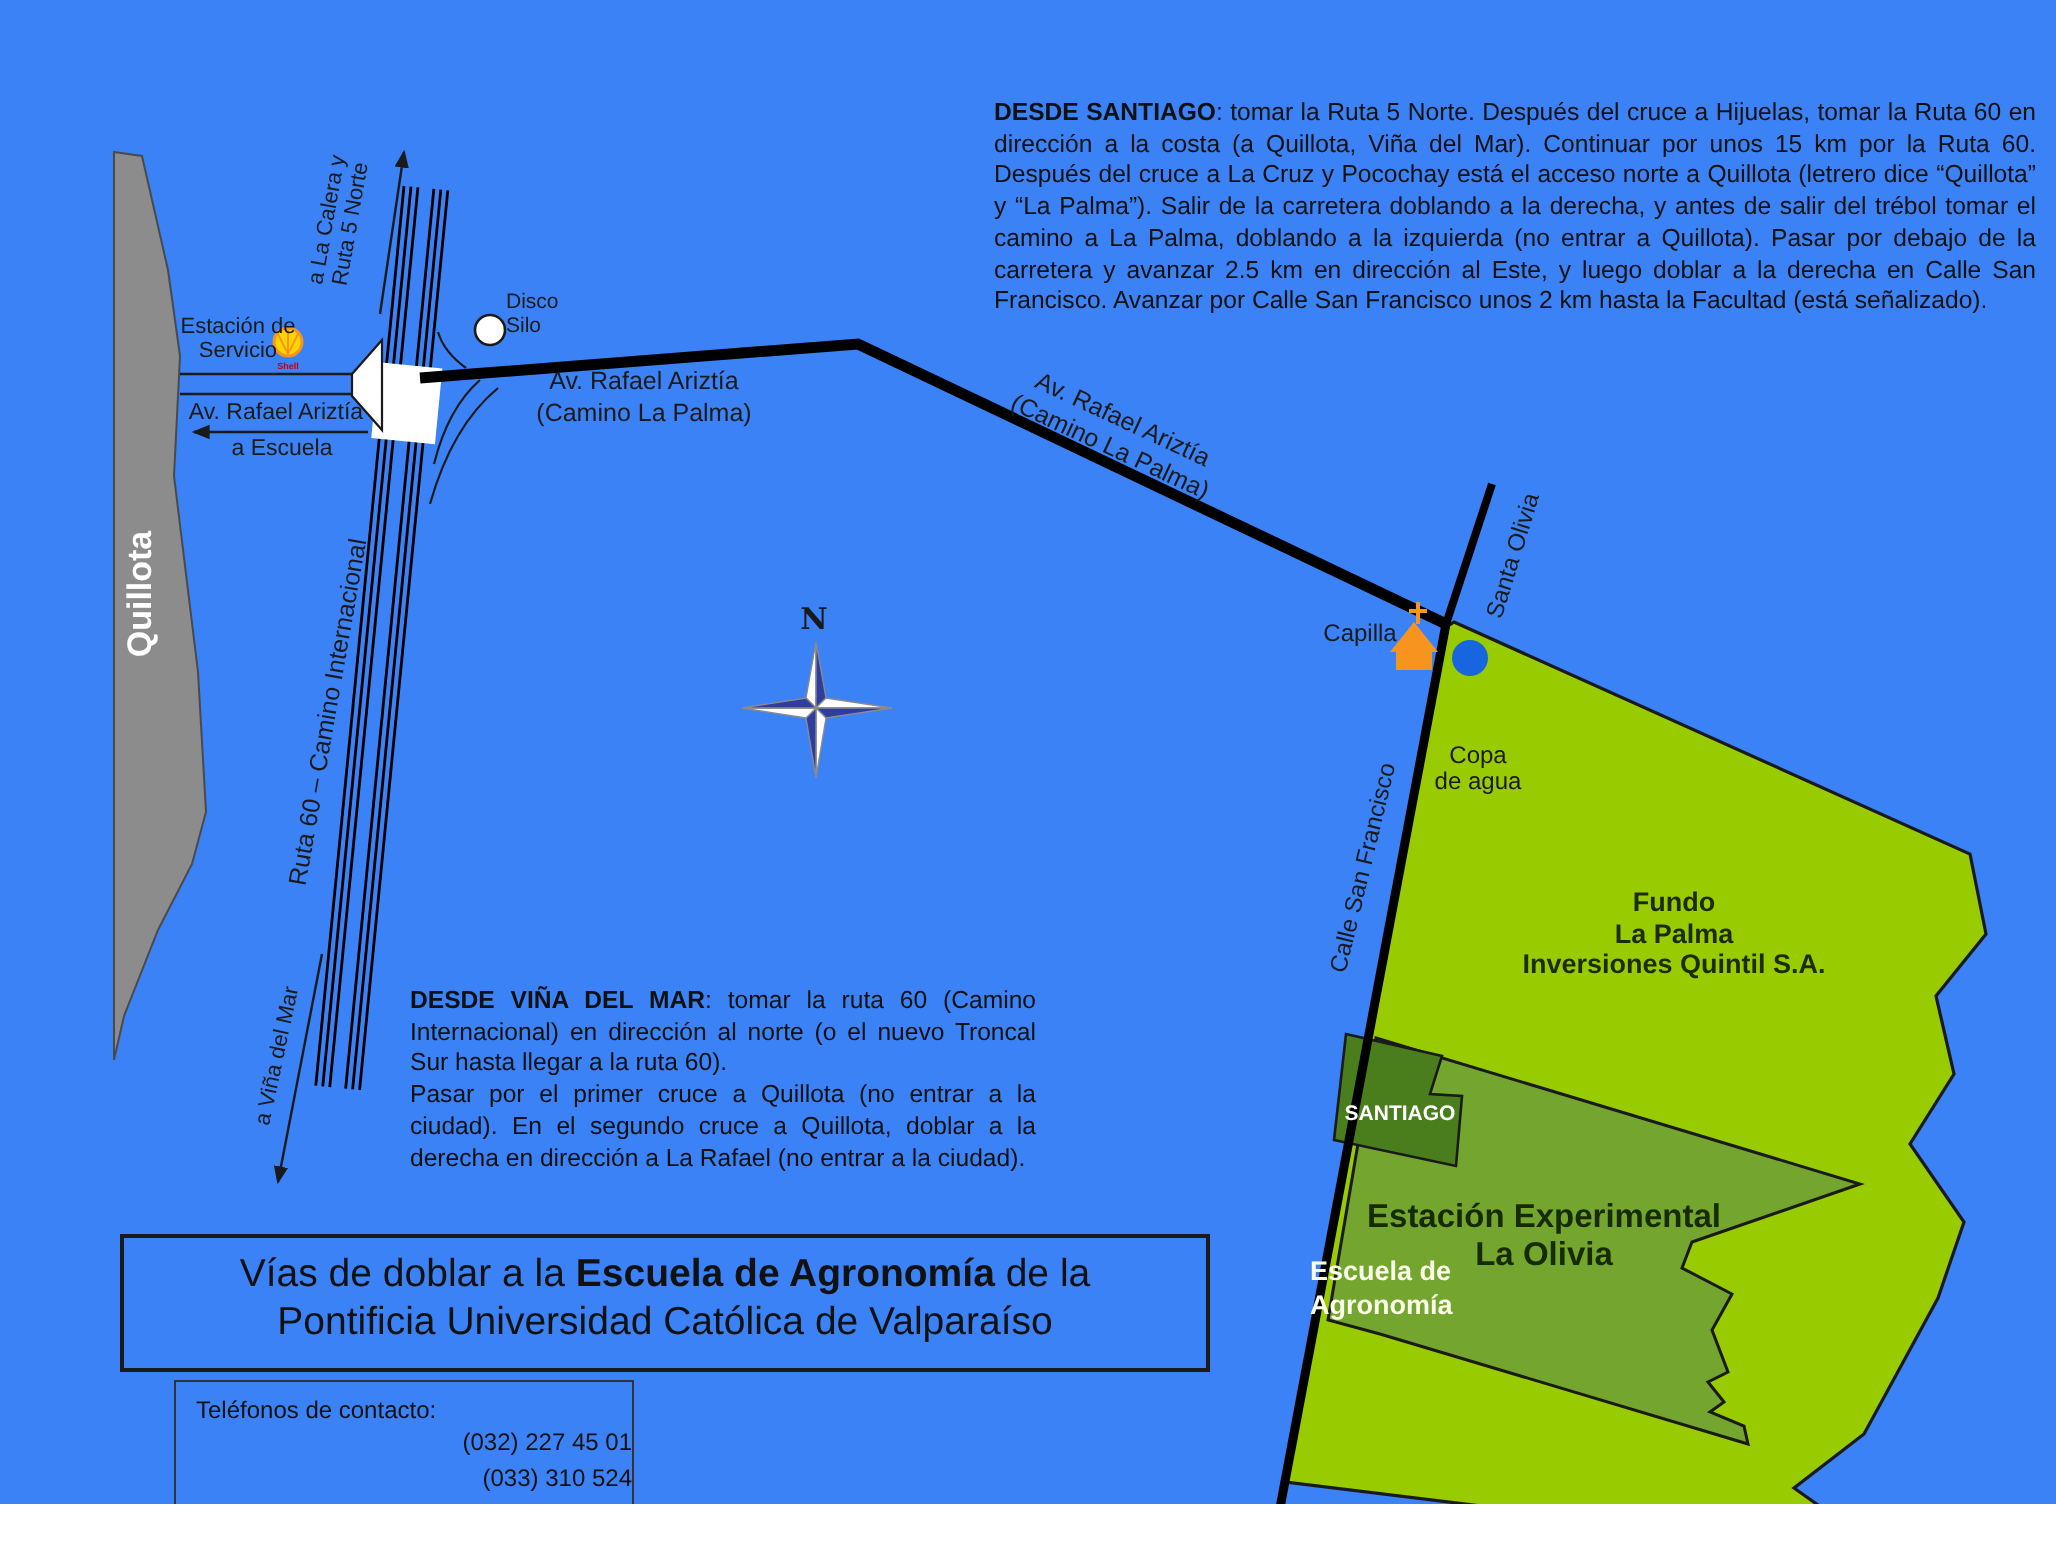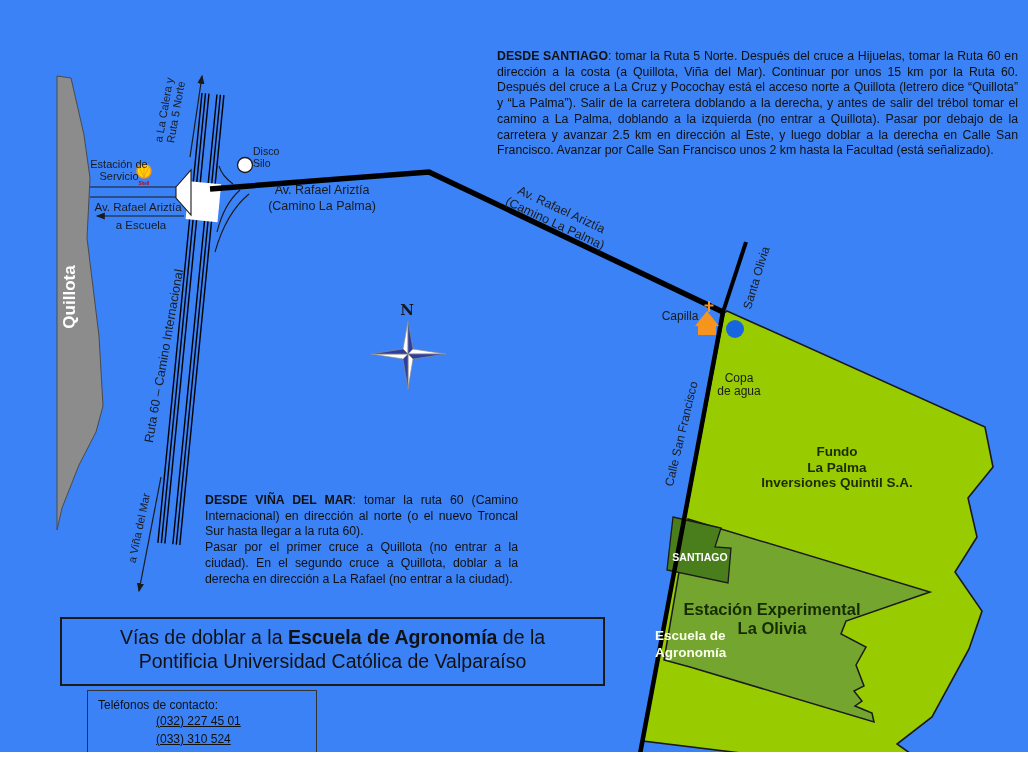--- a/index.html
+++ b/index.html
@@ -12,21 +12,21 @@
   .lbl{position:absolute;white-space:pre-line;text-align:center;color:#1a1a1a;
        transform:translate(-50%,-50%);line-height:1.12;}
   .lbl-tl{position:absolute;white-space:pre-line;text-align:left;color:#1a1a1a;line-height:1.12;}
   .white{color:#FBFFE9;font-weight:bold;}
   .titlebox{position:absolute;left:60px;top:617px;width:541px;height:59px;
             border:2px solid #1a1a1a;text-align:center;font-size:19.5px;line-height:24px;
             padding-top:6px;box-sizing:content-box;}
   .phonebox{position:absolute;left:57px;top:690px;width:228px;height:65px;
             border:1.5px solid #333;font-size:12px;margin-left:30px;}
   .phonebox .head{padding:7px 0 0 10px;}
-  .phonebox .nums{padding-left:68px;text-align:left;line-height:17.5px;margin-top:1px;text-decoration:underline;}
+  .phonebox .nums{padding-left:68px;text-align:right;line-height:17.5px;margin-top:1px;}
 </style>
 </head>
 <body>
 
 <div class="canvas">
 
   <svg width="1028" height="778" viewBox="0 0 1028 778">
     <defs>
       <marker id="ah" orient="auto" markerWidth="9" markerHeight="8" refX="6.5" refY="3">
         <path d="M0,0 L7.5,3 L0,6 Z" fill="#1a1a1a"></path>

